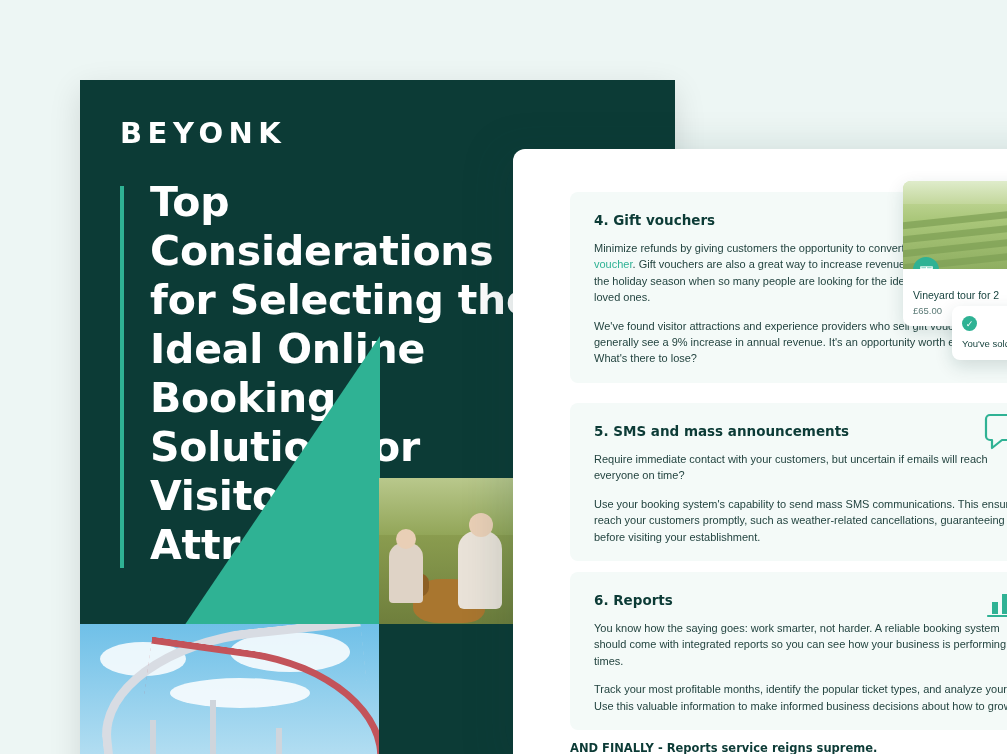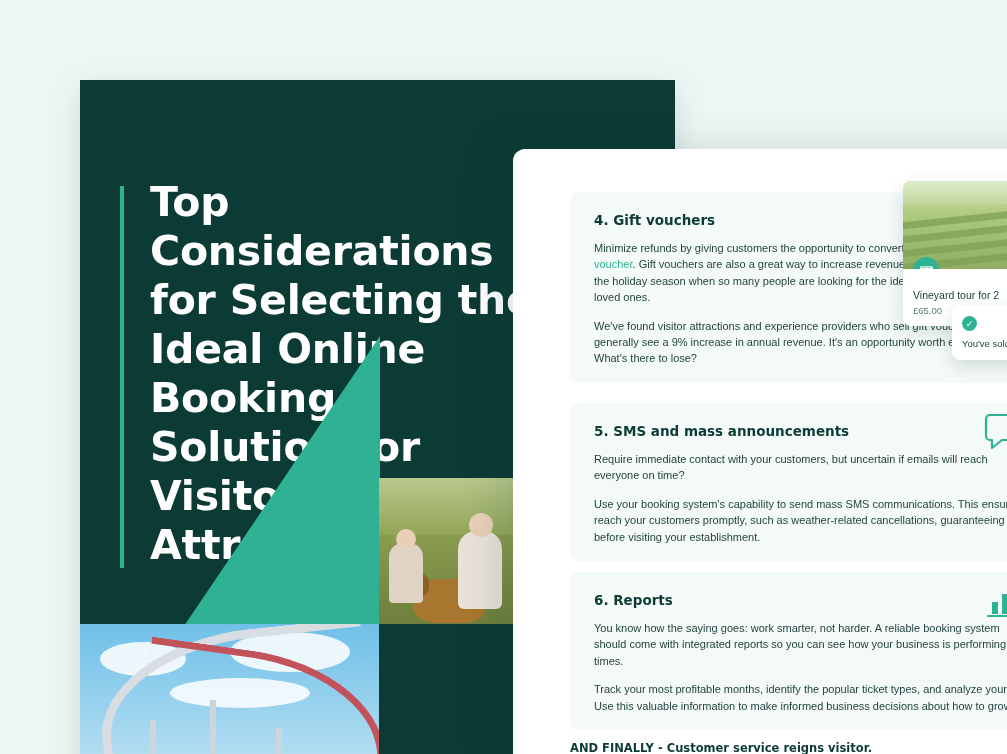--- a/index.html
+++ b/index.html
@@ -292,20 +292,21 @@
     width: 40px;
     height: 40px;
   }
 </style>
 </head>
 <body>
 
 <div class="stage">
 
   <div class="cover">
+    <div class="cover-logo">BEYONK</div>
 
     <div class="cover-title-wrap">
       <div class="title-bar"></div>
       <div class="cover-title">Top Considerations for Selecting the Ideal Online Booking Solution for Visitor Attractions</div>
     </div>
 
     <div class="teal-triangle"></div>
 
     <div class="photo-goat">
       <div class="sky"></div>
@@ -352,21 +353,21 @@
     </div>
 
     <div class="card card-reports">
       <div class="card-inner">
         <h3>6. Reports</h3>
         <p style="max-width:440px">You know how the saying goes: work smarter, not harder. A reliable booking system should come with integrated reports so you can see how your business is performing at all times.</p>
         <p style="max-width:560px">Track your most profitable months, identify the popular ticket types, and analyze your revenue figures. Use this valuable information to make informed business decisions about how to grow and develop.</p>
       </div>
     </div>
 
-    <div class="final-line">AND FINALLY  - Customer service reigns visitor.</div>
+    <div class="final-line">AND FINALLY  - Reports service reigns supreme.</div>
   </div>
 
   <div class="voucher-card">
     <div class="voucher-photo">
       <div class="horizon"></div>
       <div class="row" style="top:34px;"></div>
       <div class="row" style="top:48px;"></div>
       <div class="row" style="top:62px;"></div>
       <div class="row" style="top:76px;"></div>
       <div class="voucher-badge">

